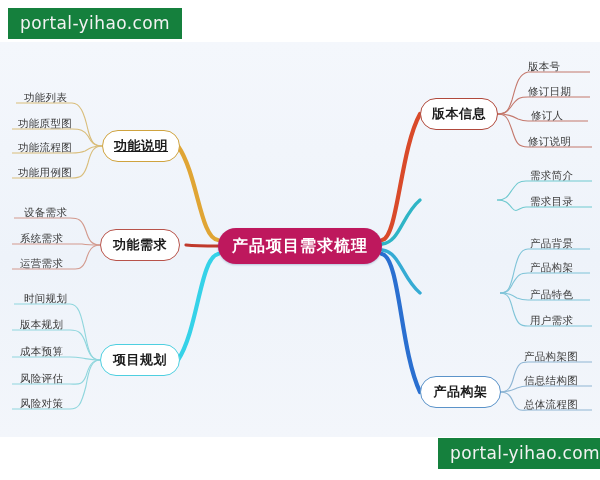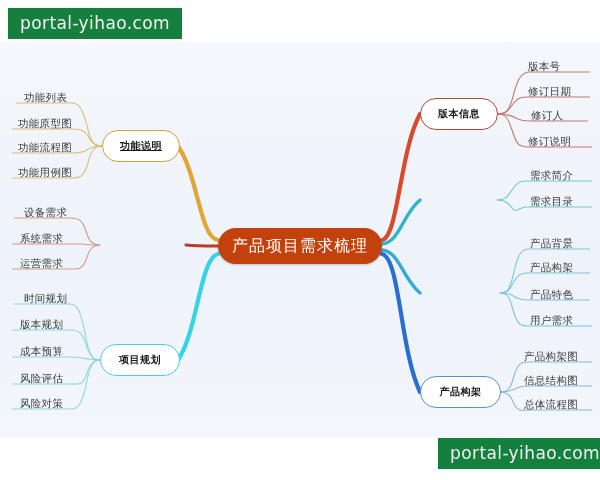--- a/index.html
+++ b/index.html
@@ -35,33 +35,33 @@
   #wm-bottom{left:438px;top:438px;}
 
   
   .node{
     position:absolute;
     display:flex;align-items:center;justify-content:center;
     white-space:nowrap;
     box-sizing:border-box;
   }
   .root{
-    background:#c2410c;
+    background:#be185d;
     color:#ffffff;
     font-size:16px;
-    font-weight:normal;
+    font-weight:bold;
     border-radius:20px;
     letter-spacing:1px;
     box-shadow:0 1px 2px rgba(20,60,130,.25);
   }
   .branch{
     background:#ffffff;
     border:1.6px solid #999;
     border-radius:16px;
-    font-size:10px;
+    font-size:13px;
     font-weight:bold;
     color:#1b1b1b;
     letter-spacing:.5px;
   }
   .leaf{
     position:absolute;
     font-size:10.5px;
     color:#3a3a3a;
     white-space:nowrap;
     letter-spacing:.3px;
@@ -148,20 +148,21 @@
   <div class="node root" style="left:218px;top:228px;width:164px;height:36px;">产品项目需求梳理</div>
 
   <div class="node branch" style="left:420px;top:98px;width:78px;height:32px;border-color:#b0493c;">版本信息</div>
 
 
 
   <div class="node branch" style="left:420px;top:376px;width:81px;height:32px;border-color:#5b93c9;">产品构架</div>
 
   <div class="node branch" style="left:102px;top:130px;width:78px;height:32px;border-color:#cfa33f;text-decoration:underline;">功能说明</div>
 
+  <div class="node branch" style="left:100px;top:229px;width:80px;height:32px;border-color:#b8534a;">功能需求</div>
 
   <div class="node branch" style="left:100px;top:344px;width:80px;height:32px;border-color:#4ecfe0;">项目规划</div>
 
   <div class="leaf right" style="left:528px;top:60px;">版本号</div>
   <div class="leaf right" style="left:528px;top:85px;">修订日期</div>
   <div class="leaf right" style="left:531px;top:109px;">修订人</div>
   <div class="leaf right" style="left:528px;top:135px;">修订说明</div>
 
   <div class="leaf right" style="left:530px;top:169px;">需求简介</div>
   <div class="leaf right" style="left:530px;top:195px;">需求目录</div>

